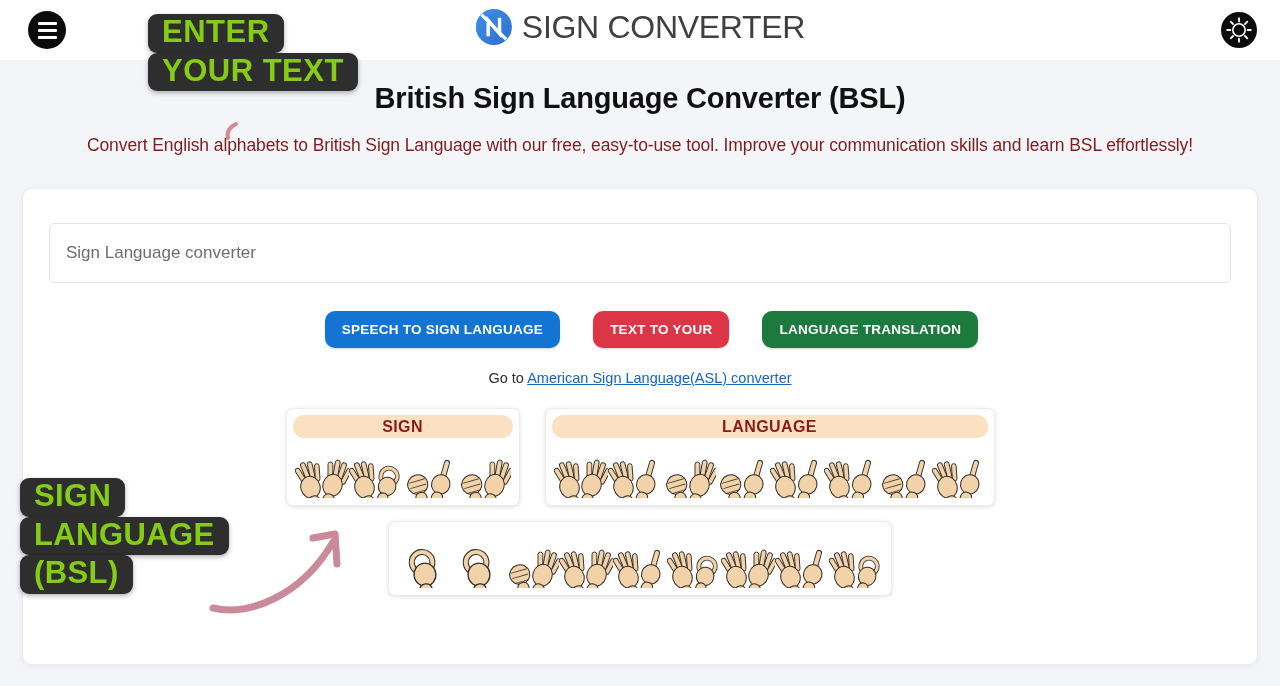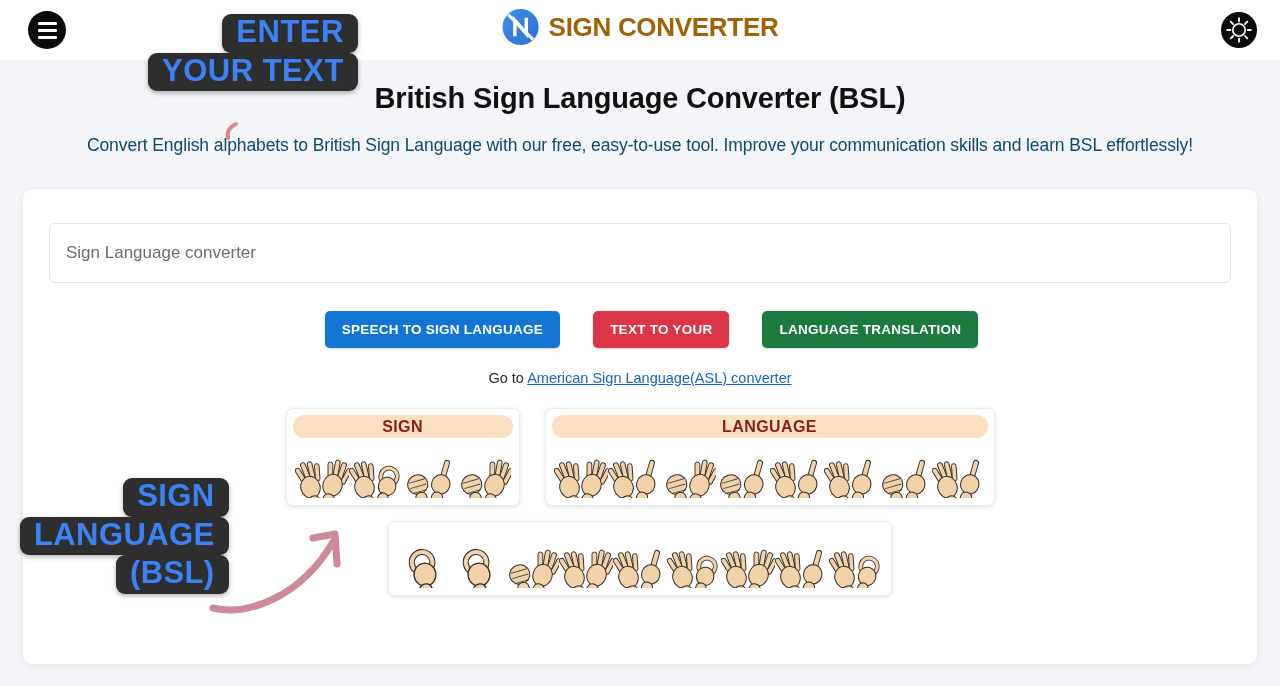--- a/index.html
+++ b/index.html
@@ -38,45 +38,45 @@
   }
   .brand {
     position: absolute;
     left: 50%; top: 8px;
     transform: translateX(-50%);
     display: flex; align-items: center; gap: 9px;
     cursor: pointer;
   }
   .brand-mark { width: 38px; height: 38px; display: block; }
   .brand-text {
-    font-size: 26px;
-    font-weight: 700;
+    font-size: 32px;
+    font-weight: 400;
     letter-spacing: -0.3px;
-    color: #a16207;
+    color: #404040;
     white-space: nowrap;
   }
   .theme-toggle {
     position: absolute;
     right: 22px; top: 11px;
     width: 38px; height: 38px;
     cursor: pointer;
   }
 
   
   .hero { padding-top: 22px; text-align: center; }
   .hero-title {
     font-size: 29px;
     font-weight: 700;
     color: #111111;
     letter-spacing: -0.2px;
   }
   .hero-sub {
     margin-top: 20px;
     font-size: 17.5px;
-    color: #0c4a6e;
+    color: #7f1d1d;
     font-weight: 400;
     letter-spacing: -0.1px;
   }
 
   
   .panel {
     position: absolute;
     left: 22px; right: 22px;
     top: 188px;
     height: 477px;
@@ -114,21 +114,21 @@
     justify-content: center;
     gap: 10px;
   }
   .btn {
     font-family: "Liberation Sans", sans-serif;
     font-size: 13.5px;
     font-weight: 700;
     letter-spacing: 0.25px;
     color: #ffffff;
     border: none;
-    border-radius: 5px;
+    border-radius: 10px;
     padding: 11px 17px;
     cursor: pointer;
     box-shadow: 0 1px 2px rgba(0,0,0,0.18);
     white-space: nowrap;
     margin-left: 23px;
   }
   .btn-speech   { background: #1275d4; }
   .btn-voice    { background: #dc3545; }
   .btn-download { background: #1d7a3e; }
 
@@ -176,24 +176,24 @@
     justify-content: center;
     padding: 4px 2px 2px 2px;
   }
   .hand { width: 54px; height: 56px; display: block; }
 
   
   .anno {
     position: absolute;
     z-index: 40;
     pointer-events: none;
-    text-align: right;
+    text-align: left;
     font-family: "Liberation Sans", sans-serif;
     font-weight: 700;
-    color: #3b82f6;
+    color: #84cc16;
     line-height: 1.02;
   }
   .anno span {
     display: inline-block;
     background: #2e2e2e;
     border-radius: 9px;
     padding: 2px 14px 5px 14px;
     box-shadow: 0 2px 5px rgba(0,0,0,0.30);
   }
   #anno-enter-text {

